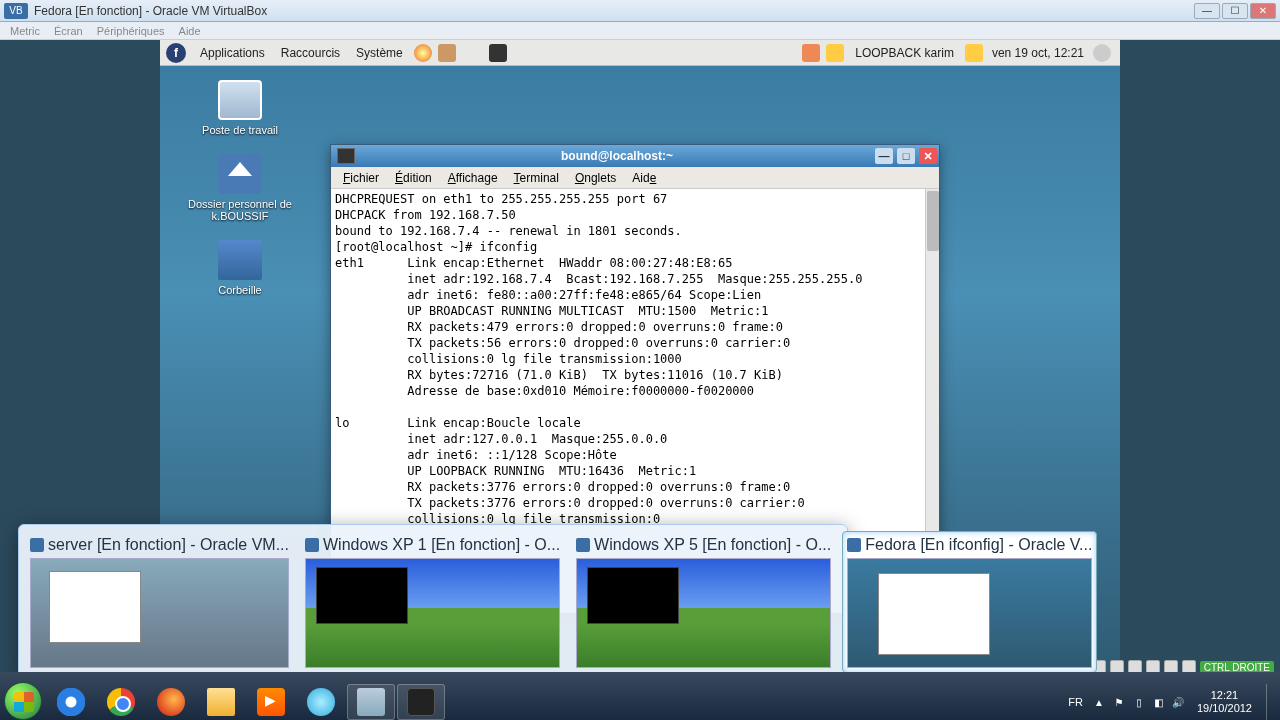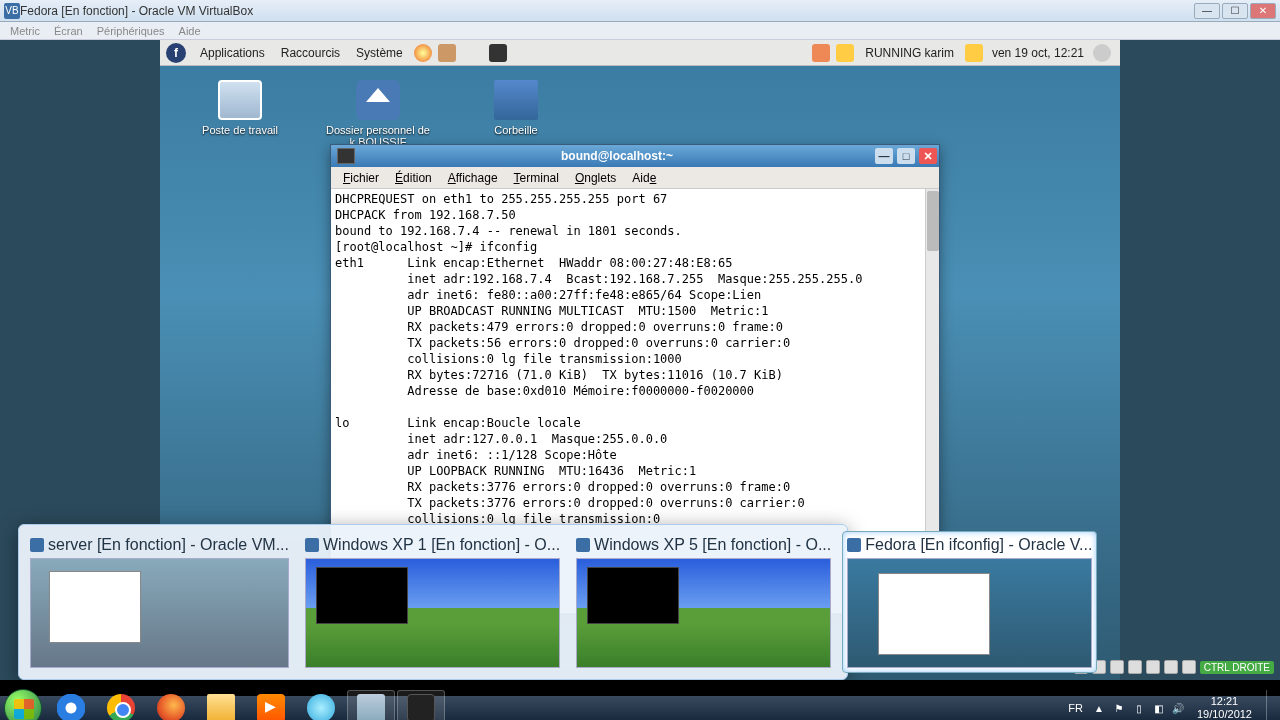--- a/index.html
+++ b/index.html
@@ -1,39 +1,39 @@
 <!DOCTYPE html>
 <html><head>
 <meta charset="utf-8">
 <style>
 * { margin: 0; padding: 0; box-sizing: border-box; font-family: "Segoe UI", Tahoma, sans-serif; }
 body { width: 1280px; height: 720px; overflow: hidden; background: #000; position: relative; }
 
 
 .vb-titlebar { height: 22px; background: linear-gradient(#e6eef7,#cfe0f0); display:flex; align-items:center; padding:0 4px; font-size:12px; color:#333; border-bottom:1px solid #9ab; }
-.vb-titlebar .ico { width:16px; height:16px; background:#3b6ea5; border-radius:2px; display:inline-flex; align-items:center; justify-content:center; color:#fff; font-size:10px;}
+.vb-titlebar .ico { width:24px; height:16px; background:#3b6ea5; border-radius:2px; margin-right:6px; display:inline-flex; align-items:center; justify-content:center; color:#fff; font-size:10px;}
 .vb-titlebar .spacer { flex:1; }
 .vb-titlebar .wbtn { width:26px; height:16px; margin-left:2px; background:#d8e4f0; border:1px solid #9ab; border-radius:2px; font-size:10px; text-align:center; line-height:14px; cursor:pointer;}
 .vb-titlebar .wbtn.close { background:#d77; color:#fff; }
 .vb-menubar { height:18px; background:#e9eef5; display:flex; gap:14px; padding:0 10px; font-size:11px; color:#888; align-items:center; border-bottom:1px solid #ccd;}
 
 
 .guest { position:absolute; left:0; top:40px; width:1280px; height:640px; background:#2b4a5c; }
 .guest-content { position:absolute; left:160px; top:0; width:960px; height:640px; background:linear-gradient(#3a7aa0,#4a8fb5 40%,#2e5a72); }
 
 
 .gnome-panel { height:26px; background:#e8e8e6; display:flex; align-items:center; padding:0 6px; font-size:12px; color:#222; border-bottom:1px solid #bbb;}
 .gnome-panel .fedora-logo { width:20px; height:20px; background:#294172; border-radius:50%; display:flex; align-items:center; justify-content:center; color:#fff; font-size:12px; font-weight:bold; margin-right:6px;}
 .gnome-panel .pmenu { padding:0 8px; cursor:pointer; }
 .gnome-panel .pspacer { flex:1; }
 .gnome-panel .picon { width:18px; height:18px; margin:0 3px; border-radius:3px; display:inline-block; }
 .gnome-panel .clock { margin:0 6px; }
 
 
-.desk { position:absolute; left:20px; top:40px; display:flex; gap:18px; }
+.desk { position:absolute; left:20px; top:40px; display:flex; flex-direction:column; gap:18px; }
 .dicon { width:120px; text-align:center; color:#fff; font-size:11px; text-shadow:0 1px 2px #000; cursor:pointer;}
 .dicon .dimg { width:44px; height:40px; margin:0 auto 4px; border-radius:4px; }
 .dimg.computer { background:linear-gradient(#d0e0f0,#a0b8d0); border:2px solid #fff; }
 .dimg.home { background:#4a7ab5; border-radius:6px; position:relative; }
 .dimg.home::before { content:""; position:absolute; left:10px; top:8px; width:24px; height:14px; background:#fff; clip-path:polygon(50% 0,100% 100%,0 100%);}
 .dimg.trash { background:linear-gradient(#5588cc,#336699); border-radius:2px; }
 
 
 .termwin { position:absolute; left:170px; top:104px; width:610px; height:470px; background:#fff; border:1px solid #3a5a7a; box-shadow:0 4px 12px rgba(0,0,0,0.4); }
 .term-title { height:22px; background:linear-gradient(#6aa8d8,#3a7ab5); display:flex; align-items:center; color:#fff; font-size:12px; font-weight:bold; }
@@ -61,21 +61,21 @@
 .pcard .pthumb { flex:1; margin-top:4px; border:1px solid #aac; background:#357; position:relative; overflow:hidden;}
 .pthumb.srv { background:linear-gradient(#8ab,#678);}
 .pthumb.srv::after{content:"";position:absolute;left:18px;top:12px;width:90px;height:70px;background:#fff;border:1px solid #888;}
 .pthumb.xp { background:linear-gradient(#5a9e3a 60%,#3a7e2a);}
 .pthumb.xp::before{content:"";position:absolute;left:0;top:0;width:100%;height:45%;background:linear-gradient(#2a5edc,#6a9ef0);}
 .pthumb.xp::after{content:"";position:absolute;left:10px;top:8px;width:90px;height:55px;background:#000;border:1px solid #444;}
 .pthumb.fed { background:linear-gradient(#3a7aa0,#2e5a72);}
 .pthumb.fed::after{content:"";position:absolute;left:30px;top:14px;width:110px;height:80px;background:#fff;border:1px solid #888;}
 
 
-.win-taskbar { position:absolute; left:0; bottom:0; width:1280px; height:24px; background:linear-gradient(#3a4a5e,#1a2a3e); display:flex; align-items:center; }
+.win-taskbar { position:absolute; left:0; bottom:0; width:1280px; height:48px; background:linear-gradient(#3a4a5e,#1a2a3e); display:flex; align-items:flex-end; }
 .start-orb { width:38px; height:38px; margin:0 4px; border-radius:50%; background:radial-gradient(circle at 35% 30%,#9f6,#274); border:1px solid #153; cursor:pointer; position:relative;}
 .start-orb::after{content:"";position:absolute;left:9px;top:9px;width:20px;height:20px;background:conic-gradient(#f25022 0 25%,#7fba00 25% 50%,#00a4ef 50% 75%,#ffb900 75% 100%);border-radius:2px;opacity:0.85;}
 .tbtn-win { width:48px; height:36px; margin:0 1px; border-radius:3px; display:flex; align-items:center; justify-content:center; cursor:pointer;}
 .tbtn-win.running { background:rgba(255,255,255,0.1); border:1px solid rgba(255,255,255,0.25);}
 .tbico { width:28px; height:28px; border-radius:4px; }
 .tbico.ie { background:radial-gradient(circle,#fff 25%,#2a7de1 30% 70%,transparent 75%);}
 .tbico.chrome { background:conic-gradient(#ea4335 0 33%,#34a853 33% 66%,#fbbc05 66% 100%); border-radius:50%; position:relative;}
 .tbico.chrome::after{content:"";position:absolute;left:8px;top:8px;width:12px;height:12px;background:#4285f4;border:2px solid #fff;border-radius:50%;}
 .tbico.ff { background:radial-gradient(circle at 60% 40%,#ffb84d,#e55627 60%,#a3261f);border-radius:50%;}
 .tbico.folder { background:linear-gradient(#ffe093,#f0b030); border-radius:2px;}
@@ -120,21 +120,21 @@
       <span class="fedora-logo">f</span>
       <span class="pmenu">Applications</span>
       <span class="pmenu">Raccourcis</span>
       <span class="pmenu">Système</span>
       <span class="picon" style="background:radial-gradient(#ff9,#e62);border-radius:50%;"></span>
       <span class="picon" style="background:#c96;"></span>
       <span class="picon" style="background:#333;margin-left:30px;"></span>
       <span class="pspacer"></span>
       <span class="picon" style="background:#e85;"></span>
       <span class="picon" style="background:#fc4;"></span>
-      <span class="pmenu">RUNNING karim</span>
+      <span class="pmenu">LOOPBACK karim</span>
       <span class="picon" style="background:#fc4;"></span>
       <span class="clock">ven 19 oct, 12:21</span>
       <span class="picon" style="background:#ccc;border-radius:50%;"></span>
     </div>
 
     <div class="desk">
       <div class="dicon">
         <div class="dimg computer"></div>
         <div>Poste de travail</div>
       </div>

